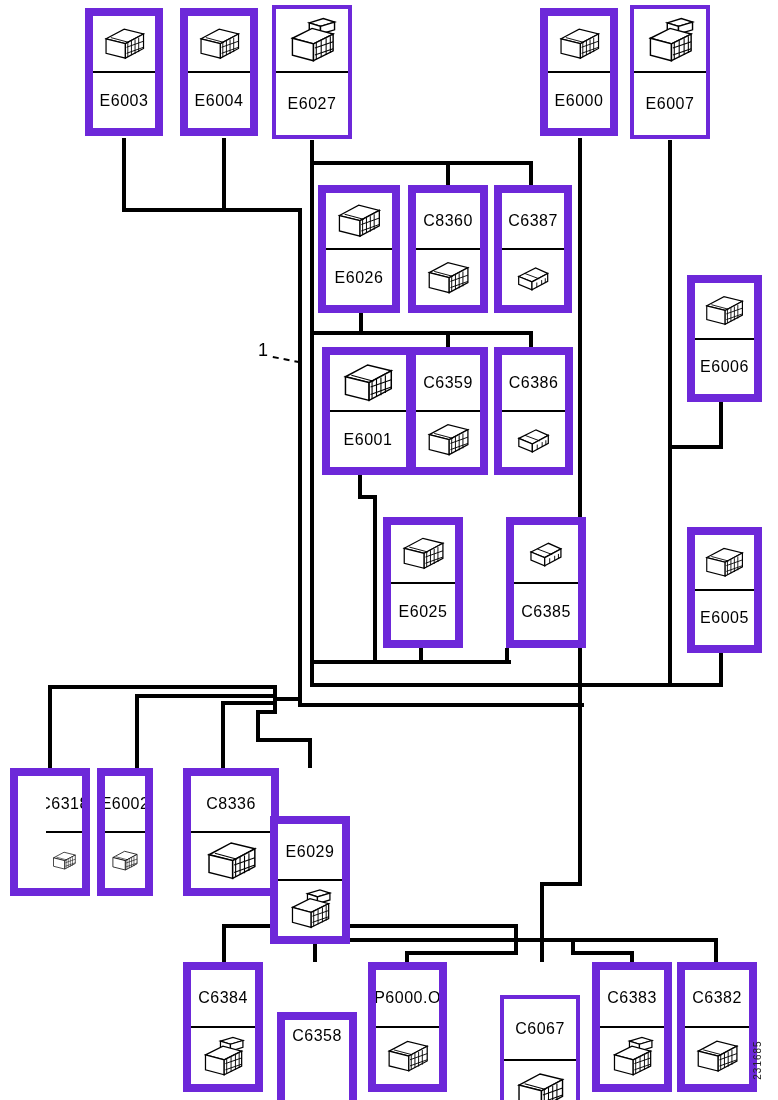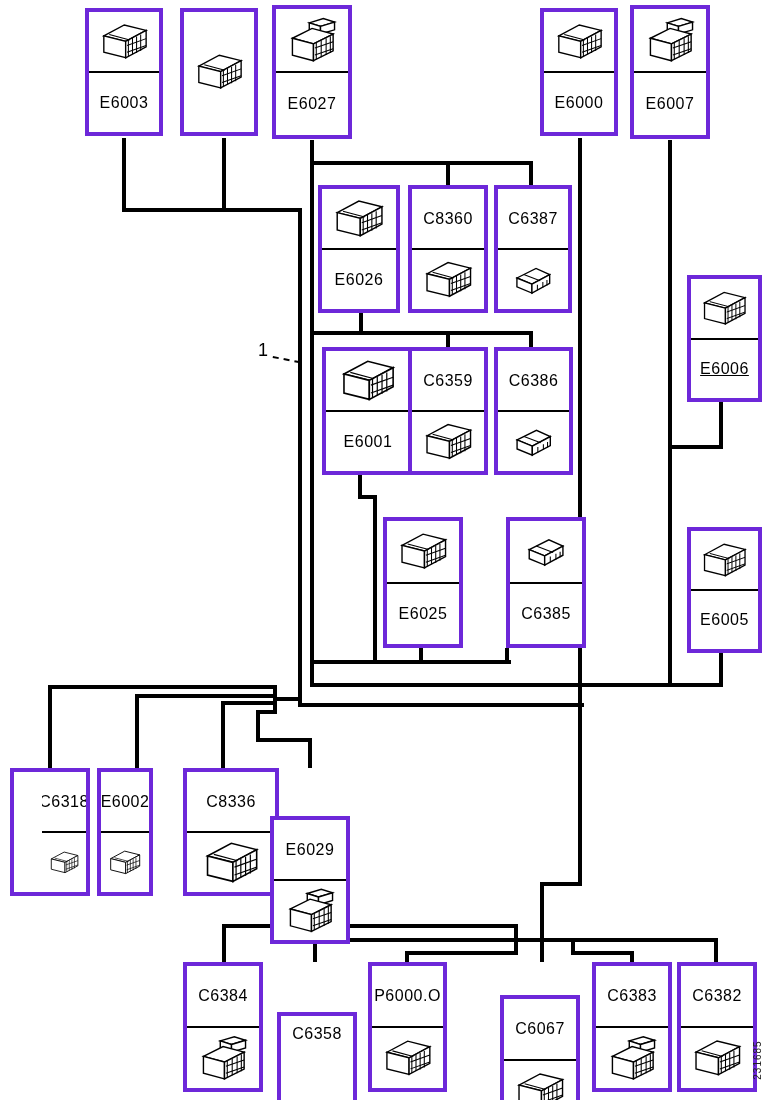--- a/index.html
+++ b/index.html
@@ -2,21 +2,21 @@
 <html><head>
 <meta charset="utf-8">
 <style>
   html,body{margin:0;padding:0;background:#e8e8e8;}
   .canvas{
     position:relative;width:778px;height:1100px;background:#ffffff;
     font-family:"Liberation Sans", sans-serif;overflow:hidden;margin:0 auto;
   }
   .wire{position:absolute;background:#000;}
   .conn{
-    position:absolute;background:#fff;border:4px solid #6d28d9;
+    position:absolute;background:#fff;border:8px solid #6d28d9;
     box-sizing:border-box;display:flex;flex-direction:column;
   }
   .conn.thick{border-width:4px;}
   .half{flex:1;display:flex;align-items:center;justify-content:center;overflow:hidden;min-height:0;}
   .half + .half{border-top:2px solid #000;}
   .half.lbl span{
     font-size:16px;letter-spacing:.5px;color:#000;white-space:nowrap;
   }
   .half.art svg{width:78%;height:86%;}
   .callout-num{
@@ -109,20 +109,23 @@
         <div class="half art">
           <svg viewBox="0 0 80 64" fill="none" stroke="#000" stroke-width="2">
             <polygon points="10,24 40,8 72,16 42,32" fill="#fff"></polygon>
             <polygon points="10,24 42,32 42,56 10,48" fill="#fff"></polygon>
             <polygon points="42,32 72,16 72,40 42,56" fill="#fff"></polygon>
             <path d="M18,22 L48,30" stroke-width="1.5"></path>
             <path d="M46,30 v24 M52,27 v24 M58,25 v24 M64,22 v24" stroke-width="1.5"></path>
             <path d="M44,38 l28,-10 M44,48 l28,-10" stroke-width="1.5"></path>
           </svg>
         </div>
+        <div class="half lbl">
+          <span>E6004</span>
+        </div>
       </div>
       <div class="conn thick" style="left: 272px; top: 5px; width: 80px; height: 134px;">
         <div class="half art">
           <svg viewBox="0 0 80 64" fill="none" stroke="#000" stroke-width="2">
             <polygon points="36,8 56,2 72,7 52,13" fill="#fff"></polygon>
             <polygon points="36,8 52,13 52,24 36,19" fill="#fff"></polygon>
             <polygon points="52,13 72,7 72,18 52,24" fill="#fff"></polygon>
             <polygon points="12,30 40,16 70,24 42,38" fill="#fff"></polygon>
             <polygon points="12,30 42,38 42,62 12,54" fill="#fff"></polygon>
             <polygon points="42,38 70,24 70,48 42,62" fill="#fff"></polygon>
@@ -276,21 +279,21 @@
             <polygon points="16,30 38,39 38,52 16,43" fill="#fff"></polygon>
             <polygon points="38,39 64,25 64,38 38,52" fill="#fff"></polygon>
             <path d="M26,25 L50,34" stroke-width="1.5"></path>
             <path d="M46,40 v8 M54,36 v8 M60,33 v8" stroke-width="1.5"></path>
           </svg>
         </div>
         <div class="half lbl">
           <span>C6385</span>
         </div>
       </div>
-      <div class="conn" style="left: 687px; top: 275px; width: 75px; height: 127px; text-decoration: underline;">
+      <div class="conn" style="left: 687px; top: 275px; width: 75px; height: 127px;">
         <div class="half art">
           <svg viewBox="0 0 80 64" fill="none" stroke="#000" stroke-width="2">
             <polygon points="10,24 40,8 72,16 42,32" fill="#fff"></polygon>
             <polygon points="10,24 42,32 42,56 10,48" fill="#fff"></polygon>
             <polygon points="42,32 72,16 72,40 42,56" fill="#fff"></polygon>
             <path d="M18,22 L48,30" stroke-width="1.5"></path>
             <path d="M46,30 v24 M52,27 v24 M58,25 v24 M64,22 v24" stroke-width="1.5"></path>
             <path d="M44,38 l28,-10 M44,48 l28,-10" stroke-width="1.5"></path>
           </svg>
         </div>

